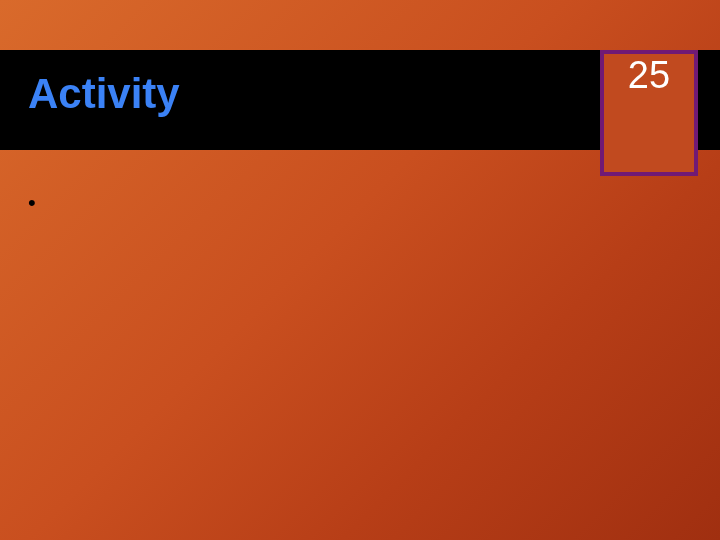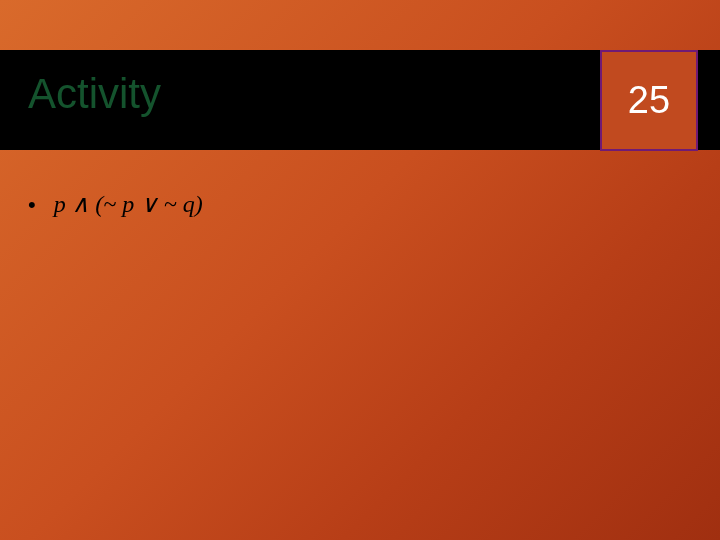--- a/index.html
+++ b/index.html
@@ -14,35 +14,35 @@
     top: 50px;
     left: 0;
     width: 720px;
     height: 100px;
     background: #000;
   }
   .title {
     position: absolute;
     top: 70px;
     left: 28px;
-    color: #14532d;
+    color: #3b82f6;
     font-size: 42px;
-    font-weight: 400;
+    font-weight: 700;
     font-family: "Segoe UI Light", "Segoe UI", sans-serif;
   }
   .slide-number-box {
     position: absolute;
     top: 50px;
     right: 22px;
     width: 98px;
-    height: 101px;
+    height: 126px;
     background: #c14a1f;
-    border: 2px solid #701a75;
+    border: 4px solid #701a75;
     display: flex;
-    align-items: center;
+    align-items: flex-start;
     justify-content: center;
   }
   .slide-number {
     color: #fff;
     font-size: 38px;
     font-weight: 300;
     font-family: "Segoe UI Light", "Segoe UI", sans-serif;
   }
   .bullet-row {
     position: absolute;
@@ -74,14 +74,13 @@
 <div class="header-bar"></div>
 
 <div class="title">Activity</div>
 
 <div class="slide-number-box">
   <span class="slide-number">25</span>
 </div>
 
 <div class="bullet-row">
   <span class="bullet-dot">•</span>
-  <span class="formula">p ∧ (~ p ∨ ~ q)</span>
 </div>
 
 </body></html>

